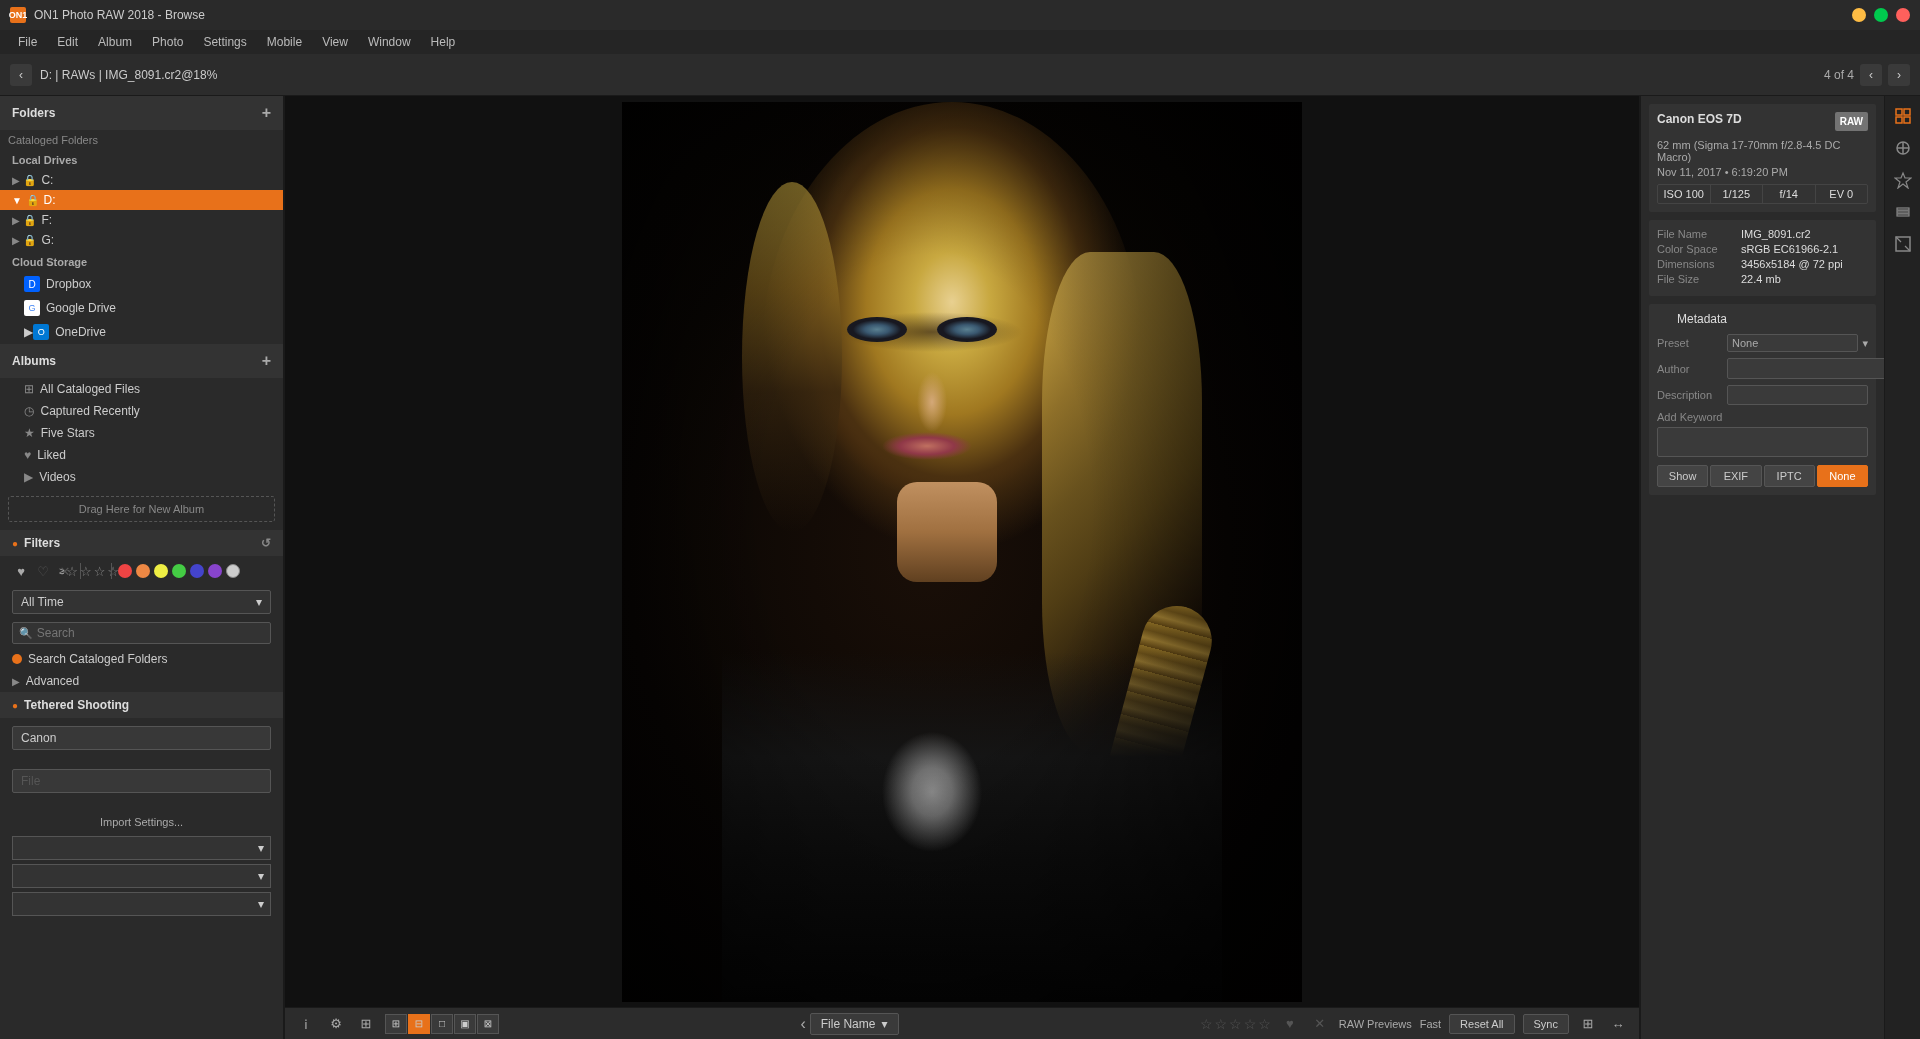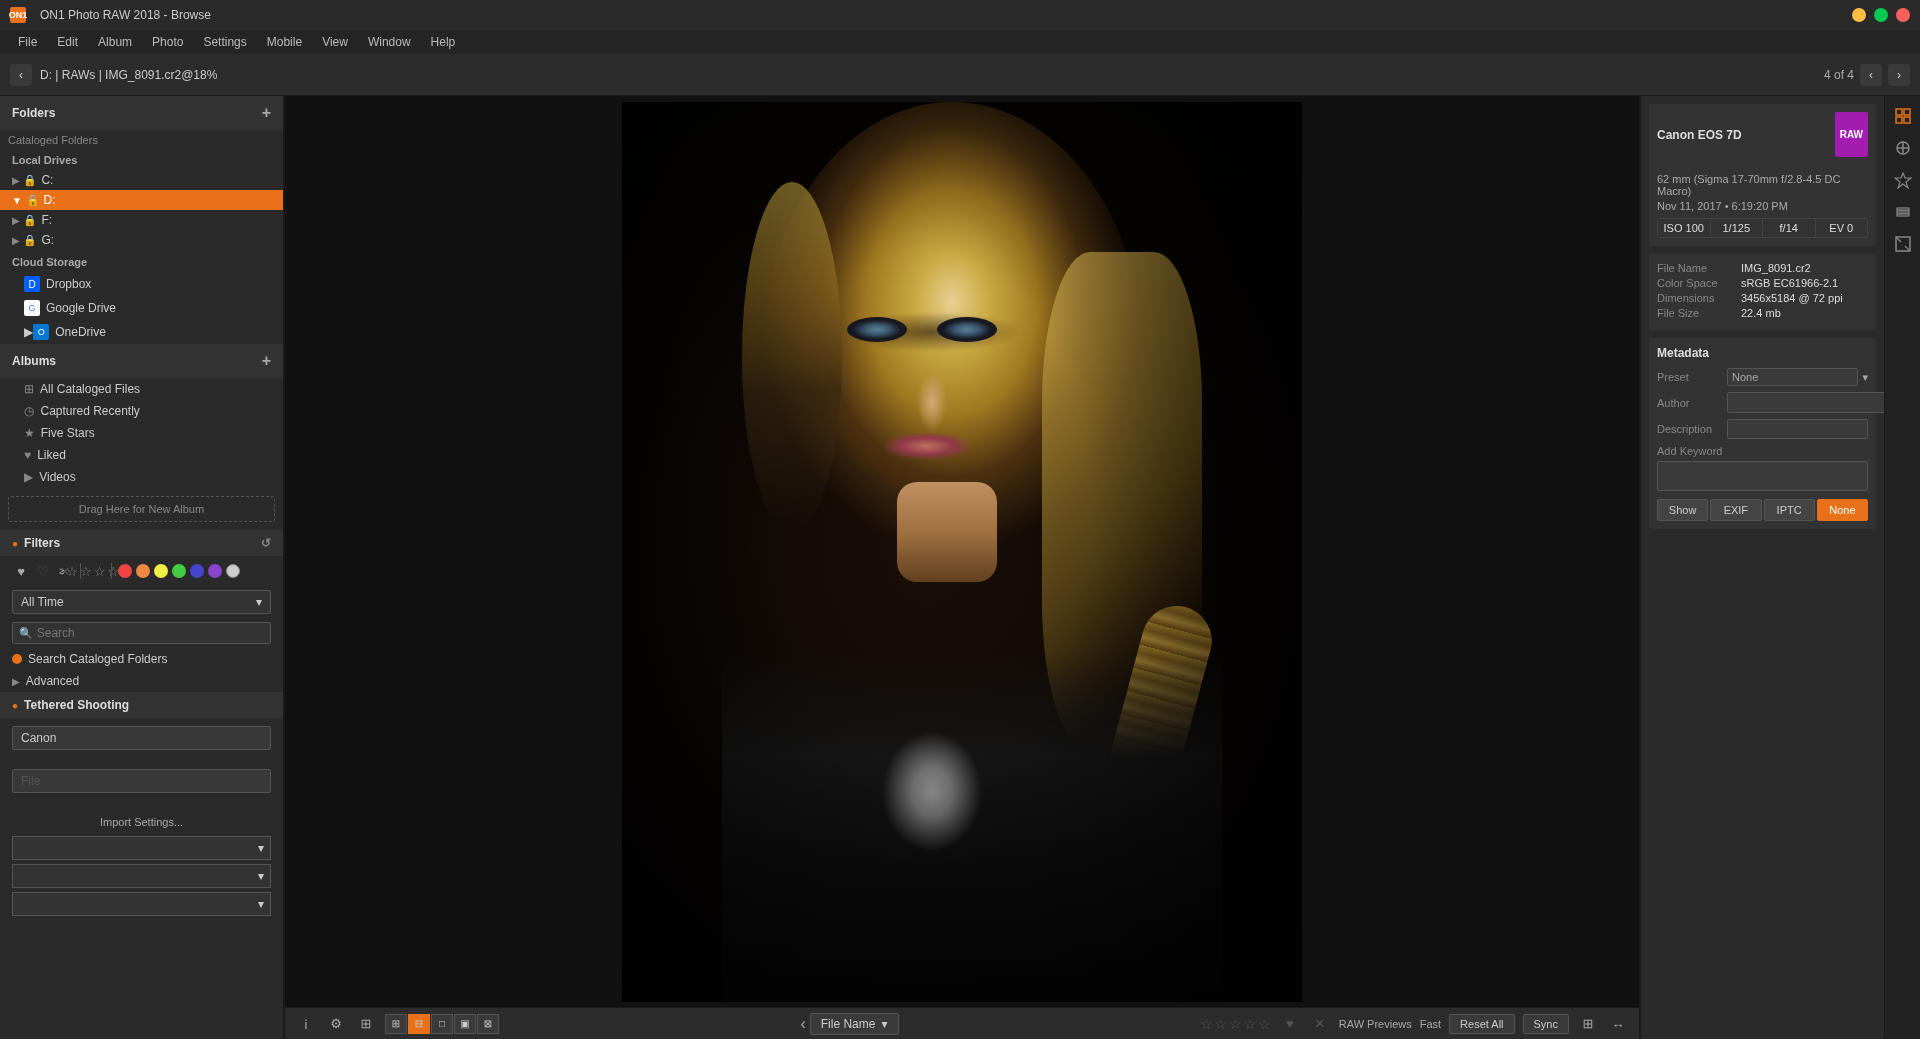--- a/index.html
+++ b/index.html
@@ -21,21 +21,21 @@
       height: 30px;
       display: flex;
       align-items: center;
       padding: 0 10px;
       justify-content: space-between;
       flex-shrink: 0;
     }
     .title-bar-left {
       display: flex;
       align-items: center;
-      gap: 14px;
+      gap: 8px;
     }
     .title-bar-icon {
       width: 16px; height: 16px;
       background: #e8711a;
       border-radius: 2px;
       display: flex; align-items: center; justify-content: center;
       font-size: 9px; color: white; font-weight: bold;
     }
     .title-bar-title { color: #ccc; font-size: 12px; }
     .title-bar-controls { display: flex; gap: 8px; }
@@ -447,29 +447,29 @@
     .info-content::-webkit-scrollbar-thumb { background: #555; }
 
     .camera-info {
       background: #333;
       padding: 8px;
       border-radius: 2px;
       margin-bottom: 8px;
     }
     .camera-name {
       display: flex;
-      align-items: center;
+      align-items: flex-start;
       justify-content: space-between;
-      margin-bottom: 16px;
+      margin-bottom: 8px;
     }
     .camera-label { color: #ddd; font-size: 12px; font-weight: bold; }
     .raw-badge {
-      background: #a21caf;
+      background: #737373;
       color: white;
-      padding: 17px 5px;
+      padding: 4px 5px;
       font-size: 10px;
       font-weight: bold;
       border-radius: 2px;
     }
     .lens-info { color: #aaa; font-size: 11px; margin-bottom: 3px; }
     .date-info { color: #aaa; font-size: 11px; margin-bottom: 6px; }
     .exposure-row {
       display: flex;
       gap: 0;
       border: 1px solid #444;
@@ -503,22 +503,23 @@
     .fi-value { color: #ddd; }
 
     .metadata-section {
       background: #333;
       padding: 8px;
       border-radius: 2px;
     }
     .metadata-title {
       color: #ddd;
       font-size: 12px;
-      font-weight: bold;
+      font-weight: normal;
       margin-bottom: 8px;
+      margin-left: 20px;
     }
     .meta-row {
       display: flex;
       align-items: center;
       margin-bottom: 6px;
       font-size: 11px;
     }
     .meta-label { color: #888; min-width: 70px; }
     .meta-value {
       flex: 1;

